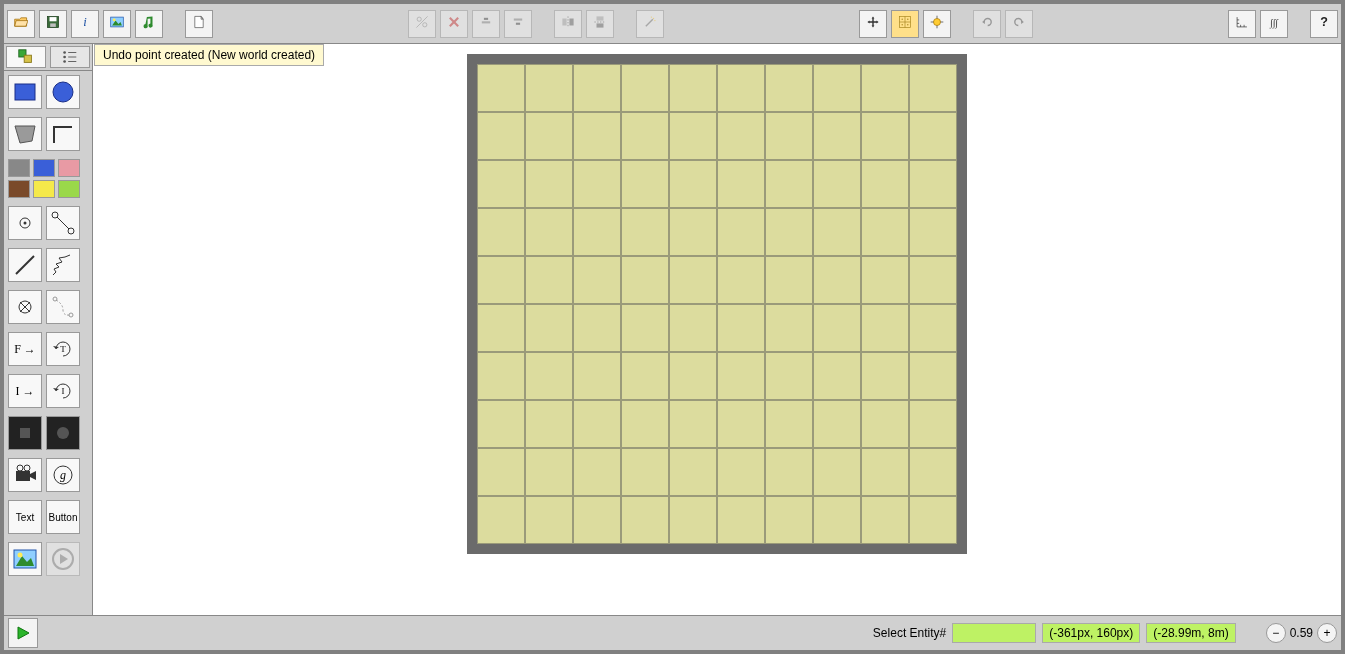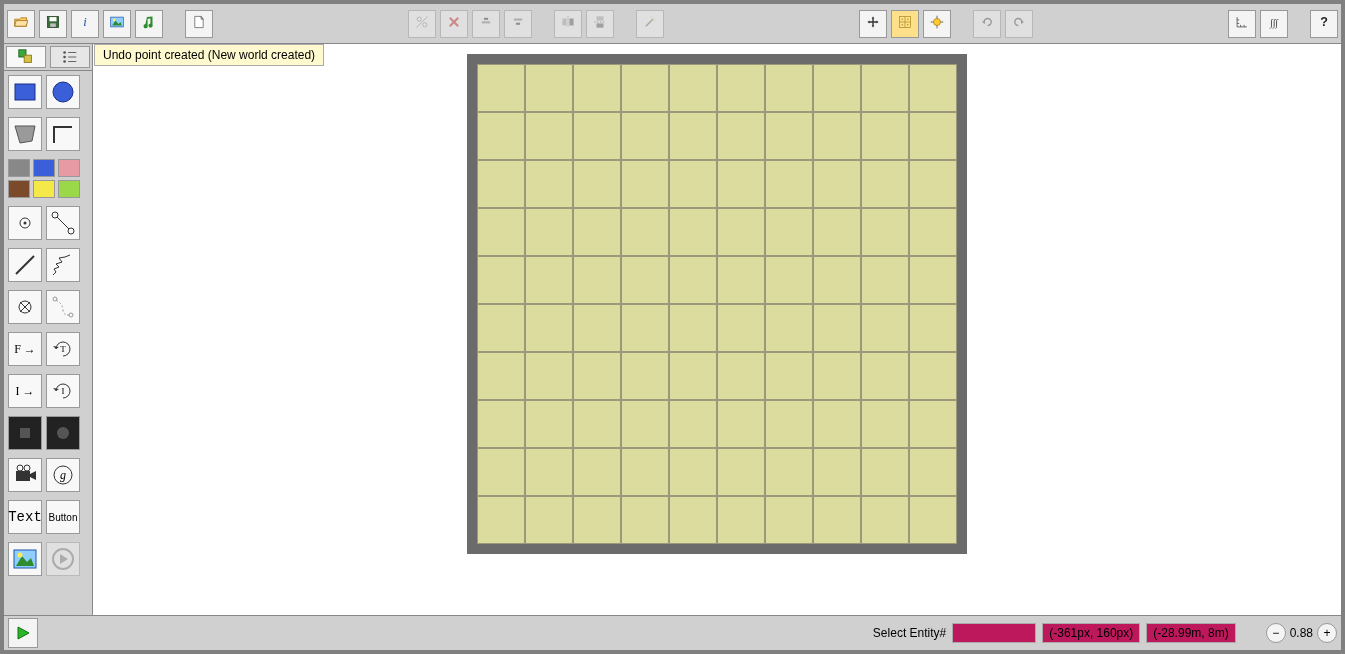--- a/index.html
+++ b/index.html
@@ -28,21 +28,21 @@
   .pbtn.text{font-family:serif;font-size:12px;}
 
   .canvaswrap{flex:1;background:#fff;overflow:auto;position:relative;}
   .worldframe{position:absolute;left:50%;top:10px;transform:translateX(-50%);width:500px;height:500px;background:#6b6b6b;padding:10px;box-sizing:border-box;}
   .world{width:100%;height:100%;display:grid;grid-template-columns:repeat(10,1fr);grid-template-rows:repeat(10,1fr);}
   .world div{background:#dcdc9e;border:1px solid #9a9a7a;box-sizing:border-box;}
 
   
   .status{height:34px;background:#d0d0d0;border-top:1px solid #888;display:flex;align-items:center;gap:6px;padding:0 4px;}
   .playbtn{width:28px;height:28px;background:#f4f4f4;border:1px solid #999;display:flex;align-items:center;justify-content:center;cursor:pointer;}
-  .status .field{border:1px solid #aaa;background:#be185d;padding:2px 6px;font-family:sans-serif;font-size:12px;}
+  .status .field{border:1px solid #aaa;background:#bef264;padding:2px 6px;font-family:sans-serif;font-size:12px;}
   .status label{font-size:12px;}
   .zoombox{display:flex;align-items:center;gap:4px;}
   .zbtn{width:18px;height:18px;border:1px solid #999;border-radius:50%;display:flex;align-items:center;justify-content:center;cursor:pointer;font-size:12px;line-height:1;background:#f4f4f4;}
 
   
   svg{display:block;}
 </style>
 </head>
 <body>
 
@@ -391,21 +391,21 @@
             </svg>
           </div>
         <div class="pbtn">
             <svg width="26" height="26">
               <circle cx="13" cy="13" r="9" fill="none" stroke="#333"></circle>
               <text x="13" y="17" font-size="12" font-family="serif" font-style="italic" text-anchor="middle">g</text>
             </svg>
           </div>
       </div>
       <div class="prow">
-        <div class="pbtn text" style="font-family:Liberation Mono, monospace;font-size:14px">Text</div>
+        <div class="pbtn text" style="font-family:Liberation Sans, sans-serif;font-size:10px">Text</div>
         <div class="pbtn text" style="font-family:sans-serif;font-size:10px">Button</div>
       </div>
       <div class="prow">
         <div class="pbtn">
             <svg width="26" height="26">
               <rect x="2" y="4" width="22" height="18" fill="#8fcfff" stroke="#2255aa"></rect>
               <polygon points="4,20 10,10 15,16 19,12 22,20" fill="#2e8b2e"></polygon>
               <circle cx="8" cy="9" r="2.5" fill="#ffeb55"></circle>
             </svg>
           </div>
@@ -535,16 +535,16 @@
       </svg>
     </div>
   <span class="spacer"></span>
   <label>Select Entity#</label>
   <input class="field" style="width: 70px;" value="">
   <span class="field">(-361px, 160px)</span>
   <span class="field">(-28.99m, 8m)</span>
   <span style="width:18px"></span>
   <div class="zoombox">
     <div class="zbtn">−</div>
-    <span>0.88</span>
+    <span>0.59</span>
     <div class="zbtn">+</div>
   </div>
 </div>
 
 </body></html>

